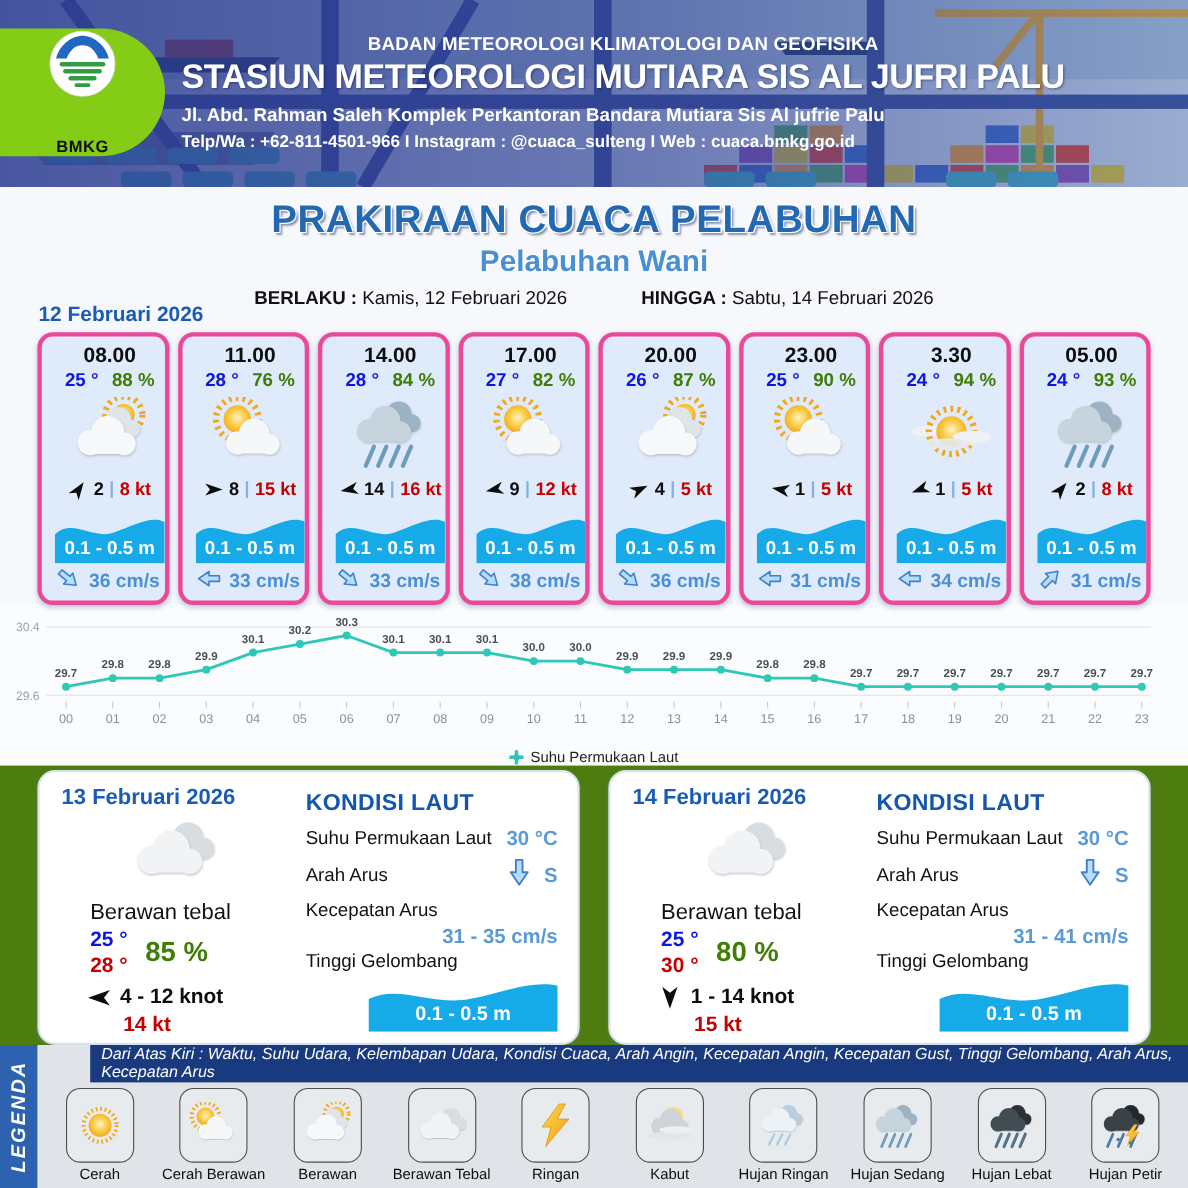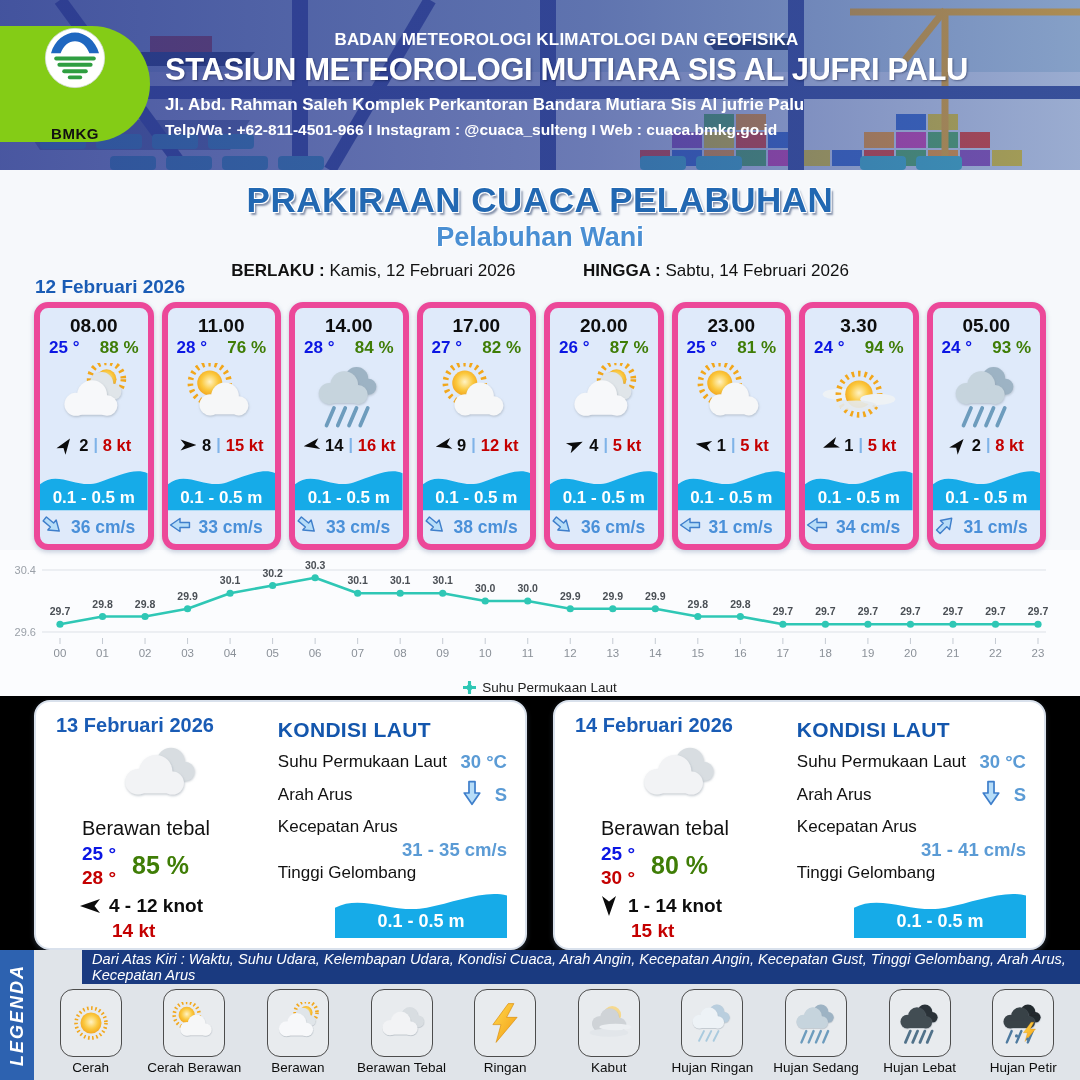--- a/index.html
+++ b/index.html
@@ -28,23 +28,23 @@
                   2.5px 2.5px 2px rgba(21,45,94,.5); }
   .sub-title { text-align:center; font-size:27px; font-weight:800; color:#4a8fd3; margin-top:2px;
       text-shadow:-1px -1px 0 #fff,1px 1px 0 #fff; }
   .validity { text-align:center; font-size:17px; color:#111; margin-top:8px; }
   .validity b { font-weight:800; }
   .validity .gap { display:inline-block; width:58px; }
   .day1-date { position:absolute; left:35px; bottom:0; font-size:19px; font-weight:700; color:#1a5cb5; }
 
   
   .cards-row { height:252px; display:flex; gap:8px; padding:4px 34px 0; background:#f6f8fb; }
-  .fcard { flex:1; background:#dfeafa; border:6px solid #ec4899; border-radius:14px;
+  .fcard { flex:1; background:#dfeafa; border:4px solid #ec4899; border-radius:14px;
            box-shadow:0 2px 5px rgba(110,130,165,.4); overflow:hidden;
-           display:flex; flex-direction:column; }
+           display:flex; flex-direction:column;padding-left:12px; }
   .fc-time { text-align:center; font-size:19px; font-weight:700; color:#0d0d0d; padding-top:7px; }
   .fc-th { display:flex; justify-content:space-between; padding:1px 9px 0; }
   .fc-temp { font-size:17px; font-weight:700; color:#0b16e3; }
   .fc-hum  { font-size:17px; font-weight:700; color:#3f7d06; }
   .fc-icon { height:80px; display:flex; align-items:center; justify-content:center; }
   .fc-wind { height:28px; display:flex; align-items:center; justify-content:center; gap:4px; }
   .fc-ws   { font-size:16.5px; font-weight:700; color:#0d0d0d; }
   .fc-sep  { color:#7fb3e8; font-weight:700; font-size:16px; margin:0 1px; }
   .fc-gust { font-size:16.5px; font-weight:700; color:#c40000; }
   .fc-wave { position:relative; height:52px; margin-top:4px; }
@@ -54,21 +54,21 @@
   .fc-current { height:36px; display:flex; align-items:center; justify-content:flex-start; gap:7px; }
   .fc-cur { font-size:17.5px; font-weight:700; color:#4a90d9; }
   .dart { display:inline-flex; align-items:center; justify-content:center; }
 
   
   .chart-sec { height:146px; background:#fbfcfe; padding-top:2px; }
   .chart-legend { display:flex; align-items:center; justify-content:center; gap:6px; height:22px; }
   .chart-legend span { font-size:13.5px; color:#222; }
 
   
-  .daily-row { height:254px; display:flex; gap:26px; padding:4px 34px 0; background:#000000; }
+  .daily-row { height:254px; display:flex; gap:26px; padding:4px 34px 0; background:#4d7c0f; }
   .dcard { flex:1; background:#fff; border:2px solid #d9e1ec; border-radius:16px;
            box-shadow:0 2px 5px rgba(120,140,170,.3); display:flex; padding:12px 16px 10px 20px; }
   .dc-left { width:45%; display:flex; flex-direction:column; }
   .dc-date { font-size:20px; font-weight:700; color:#1a5cb5; }
   .dc-icon { align-self:center; margin:2px 0 0; }
   .dc-cond { font-size:20px; color:#111; margin:4px 0 2px 26px; }
   .dc-temps { display:flex; align-items:center; gap:16px; margin-left:26px; }
   .dc-tcol { display:flex; flex-direction:column; line-height:1.25; }
   .dc-tmin { font-size:19px; font-weight:700; color:#0b16e3; }
   .dc-tmax { font-size:19px; font-weight:700; color:#c40000; }
@@ -456,21 +456,21 @@
       <span><svg width="24" height="18" viewBox="0 0 26 20" style="transform:rotate(40deg)">
   <path d="M2.5 7.2 H13 V2.8 L23.5 10 L13 17.2 V12.8 H2.5 Z" fill="#b7ddf8" stroke="#3f7fcb" stroke-width="1.6" stroke-linejoin="round"></path>
           </svg></span>
       <span class="fc-cur">36 cm/s</span>
     </div>
   </div>
   <div class="fcard">
     <div class="fc-time">23.00</div>
     <div class="fc-th">
       <span class="fc-temp">25 °</span>
-      <span class="fc-hum">81 %</span>
+      <span class="fc-hum">90 %</span>
     </div>
     <div class="fc-icon">
         <svg width="80" height="65" viewBox="0 0 64 52">
           <circle cx="23" cy="16" r="15.5" fill="none" stroke="#f2a71b" stroke-width="4.5" stroke-dasharray="2 3.1"></circle>
           <circle cx="23" cy="16" r="10" fill="url(#sung)"></circle>
           <g transform="translate(8 13) scale(0.85)" filter="url(#softsh)">
     <circle cx="18" cy="24" r="10" fill="#f6f7f8"></circle>
             <circle cx="32" cy="16" r="13" fill="#f6f7f8"></circle>
     <circle cx="45" cy="25" r="9" fill="#f6f7f8"></circle>
             <rect x="11" y="22" width="41" height="11" rx="5.5" fill="#f6f7f8"></rect>

